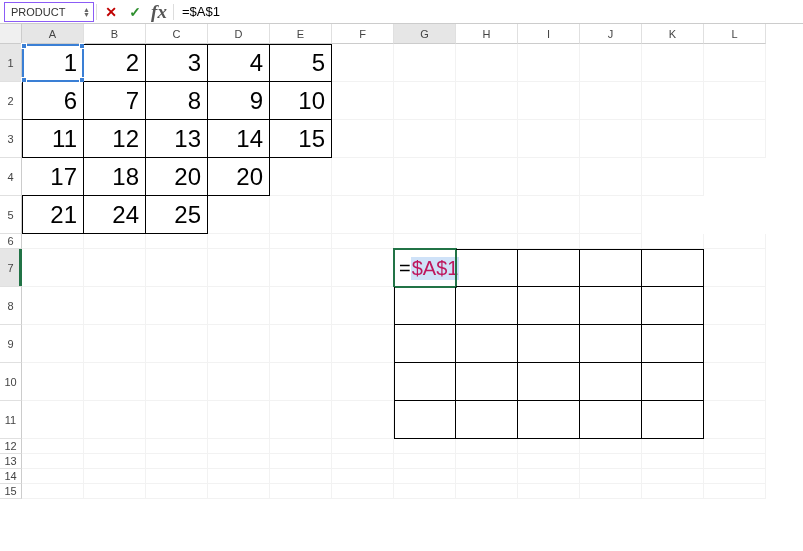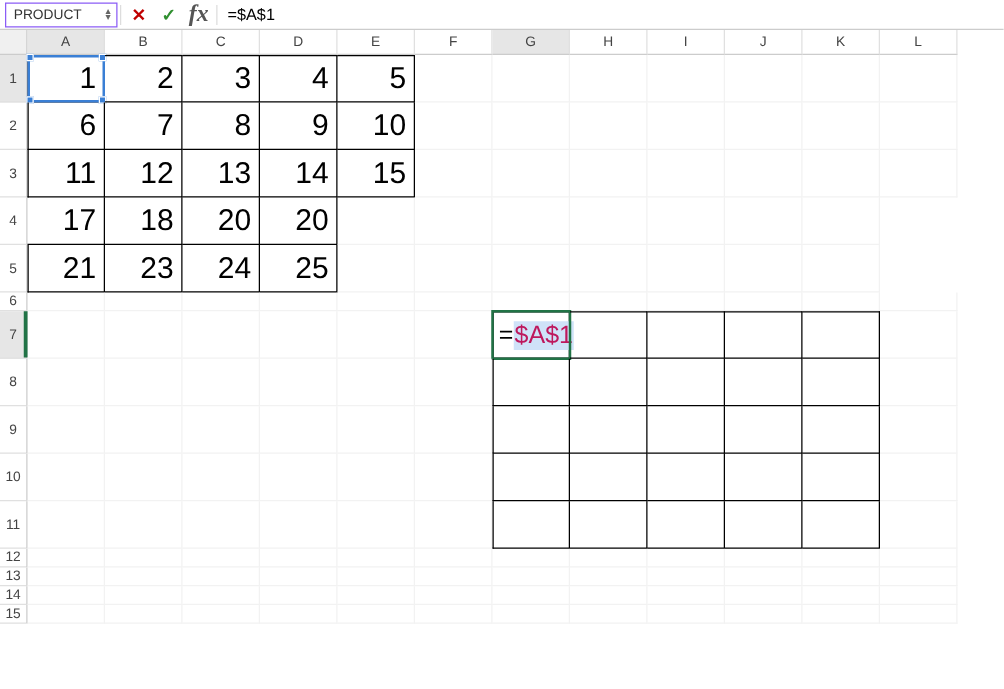--- a/index.html
+++ b/index.html
@@ -271,21 +271,20 @@
       <div class="cell"></div>
       <div class="cell"></div>
       <div class="cell"></div>
       <div class="cell"></div>
       <div class="cell"></div>
       <div class="cell"></div>
     </div>
     <div class="row">
       <div class="rh">5</div>
       <div class="cell data1 leftedge">21</div>
-      <div class="cell data1">23</div>
       <div class="cell data1">24</div>
       <div class="cell data1">25</div>
       <div class="cell"></div>
       <div class="cell"></div>
       <div class="cell"></div>
       <div class="cell"></div>
       <div class="cell"></div>
       <div class="cell"></div>
       <div class="cell"></div>
     </div>

